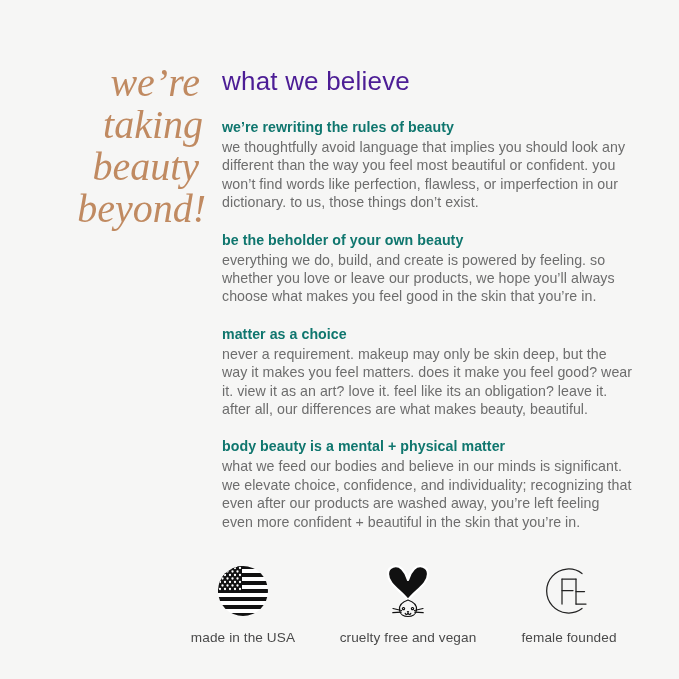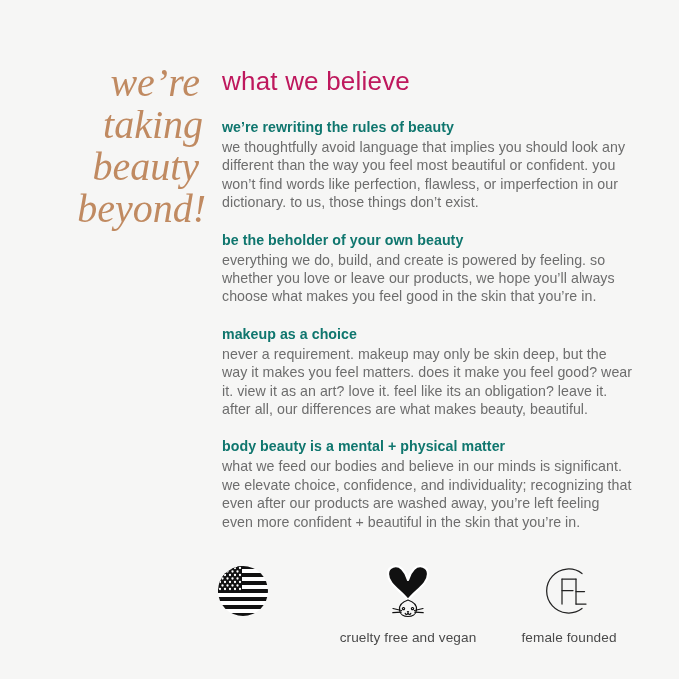--- a/index.html
+++ b/index.html
@@ -51,21 +51,21 @@
   
   .content {
     position: absolute;
     left: 222px;
     top: 66px;
     width: 412px;
   }
   .main-title {
     font-size: 26px;
     font-weight: 400;
-    color: #be185d;
+    color: #4c1d95;
     letter-spacing: 0.2px;
     line-height: 30px;
     margin: 0 0 22px 0;
   }
   .section {
     margin-bottom: 19px;
   }
   .section:last-child { margin-bottom: 12px; }
   .sec-title {
     font-size: 14.2px;
@@ -134,21 +134,21 @@
       <div class="sec-title">we’re rewriting the rules of beauty</div>
       <p class="sec-body">we thoughtfully avoid language that implies you should look any different than the way you feel most beautiful or confident. you won’t find words like perfection, flawless, or imperfection in our dictionary. to us, those things don’t exist.</p>
     </div>
 
     <div class="section">
       <div class="sec-title">be the beholder of your own beauty</div>
       <p class="sec-body">everything we do, build, and create is powered by feeling. so whether you love or leave our products, we hope you’ll always choose what makes you feel good in the skin that you’re in.</p>
     </div>
 
     <div class="section">
-      <div class="sec-title">makeup as a choice</div>
+      <div class="sec-title">matter as a choice</div>
       <p class="sec-body">never a requirement. makeup may only be skin deep, but the way it makes you feel matters. does it make you feel good? wear it. view it as an art? love it. feel like its an obligation? leave it. after all, our differences are what makes beauty, beautiful.</p>
     </div>
 
     <div class="section">
       <div class="sec-title">body beauty is a mental + physical matter</div>
       <p class="sec-body">what we feed our bodies and believe in our minds is significant. we elevate choice, confidence, and individuality; recognizing that even after our products are washed away, you’re left feeling even more confident + beautiful in the skin that you’re in.</p>
     </div>
   </div>
 
   <div class="badges">
@@ -203,20 +203,21 @@
                 <circle cx="20.5" cy="20.5" r="1.15"></circle>
               <circle cx="3" cy="24" r="1.15"></circle>
                 <circle cx="8" cy="24" r="1.15"></circle>
               <circle cx="13" cy="24" r="1.15"></circle>
                 <circle cx="18" cy="24" r="1.15"></circle>
               <circle cx="23" cy="24" r="1.15"></circle>
             </g>
           </g>
         </svg>
       </div>
+      <div class="badge-caption">made in the USA</div>
     </div>
 
     <div class="badge b2">
       <div class="badge-icon">
         <svg width="56" height="58" viewBox="0 0 56 58" aria-hidden="true">
 
           <path d="M28 38 C 20 28, 8 22, 8 12 C 8 4, 17 2, 22 7 C 25 10, 27 14, 28 18 C 29 14, 31 10, 34 7 C 39 2, 48 4, 48 12 C 48 22, 36 28, 28 38 Z" fill="#111111" stroke="#ffffff" stroke-width="2.2" stroke-linejoin="round"></path>
 
           <g fill="none" stroke="#111111" stroke-width="1.2" stroke-linecap="round" stroke-linejoin="round">
             <path d="M28 38 C 22 40, 19 44, 19.5 48 C 20 52.5, 24 54.5, 28 54.5 C 32 54.5, 36 52.5, 36.5 48 C 37 44, 34 40, 28 38 Z"></path>

